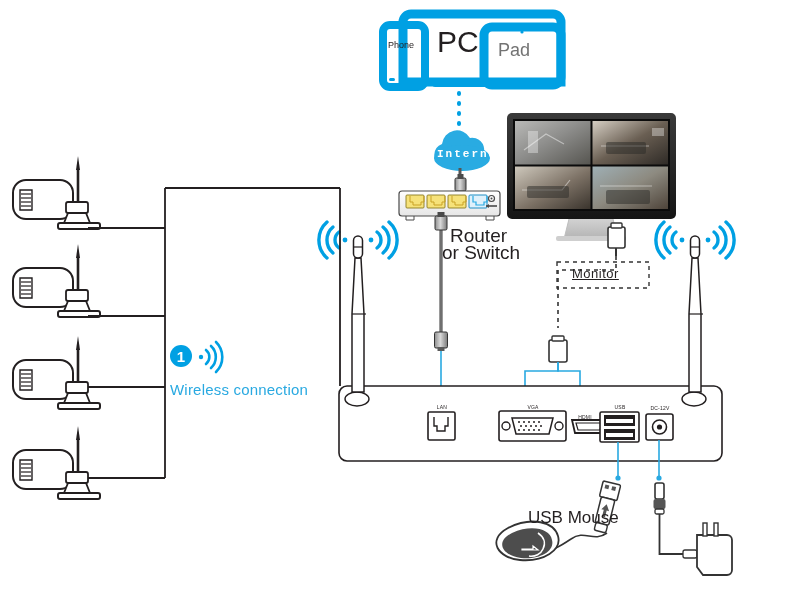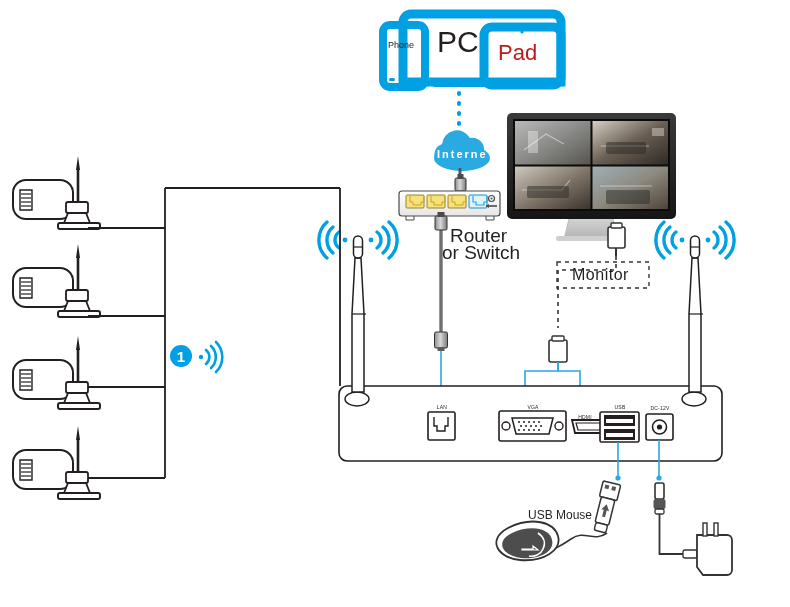--- a/index.html
+++ b/index.html
@@ -9,26 +9,26 @@
     font-family:"Liberation Sans",sans-serif;
     -webkit-font-smoothing:antialiased;
   }
   .stage{position:absolute;left:0;top:0;width:790px;height:607px;}
   .abs{position:absolute;}
   svg{display:block;overflow:visible;}
 
   
   .lbl{position:absolute;white-space:nowrap;color:#231f20;}
   .lbl-router{font-size:19px;line-height:23px;text-align:center;}
-  .lbl-monitor{font-size:16px;letter-spacing:.5px;}
-  .lbl-usb{font-size:12px;}
+  .lbl-monitor{font-size:13px;letter-spacing:.5px;text-decoration:underline;}
+  .lbl-usb{font-size:17px;}
   .lbl-adapter{font-size:17px;}
   .lbl-wireless{font-size:15px;color:#29a9e1;letter-spacing:.2px;}
   .lbl-pc{font-size:30px;color:#231f20;}
-  .lbl-pad{font-size:22px;color:#b91c1c;}
+  .lbl-pad{font-size:18px;color:#737373;}
   .lbl-phone{font-size:9px;color:#231f20;}
   .lbl-internet{font-size:11px;color:#ffffff;letter-spacing:2px;font-weight:bold;}
   .lbl-port{font-size:5px;color:#231f20;letter-spacing:.2px;text-align:center;}
 
   .badge1{
     position:absolute;width:22px;height:22px;border-radius:50%;
     background:#00a0e3;color:#fff;font-size:15px;font-weight:bold;
     display:flex;align-items:center;justify-content:center;line-height:1;
   }
 </style>
@@ -408,30 +408,31 @@
       <path d="M206,350 a9,9 0 0 1 0,14"></path>
       <path d="M211,346 a15,15 0 0 1 0,22"></path>
       <path d="M216,342 a21,21 0 0 1 0,30"></path>
     </g>
   </svg>
 
   <div class="lbl lbl-phone" style="left:388px;top:40px;">Phone</div>
   <div class="lbl lbl-pc" style="left:437px;top:25px;">PC</div>
   <div class="lbl lbl-pad" style="left:498px;top:40px;">Pad</div>
 
-  <div class="lbl lbl-internet" style="left:437px;top:148px;">Interne</div>
+  <div class="lbl lbl-internet" style="left:437px;top:148px;font-family:Liberation Mono, monospace;">Interne</div>
 
   <div class="lbl lbl-router" style="left:450px;top:224px;">Router</div>
   <div class="lbl lbl-router" style="left:442px;top:241px;">or Switch</div>
 
   <div class="lbl lbl-monitor" style="left:572px;top:266px;">Monitor</div>
 
   <div class="lbl lbl-usb" style="left:528px;top:508px;">USB Mouse</div>
 
   <div class="badge1" style="left:170px;top:345px;">1</div>
+  <div class="lbl lbl-wireless" style="left:170px;top:381px;">Wireless connection</div>
 
   <div class="lbl lbl-port" style="left:430px;top:404px;width:24px;">LAN</div>
   <div class="lbl lbl-port" style="left:521px;top:404px;width:24px;">VGA</div>
   <div class="lbl lbl-port" style="left:573px;top:414px;width:24px;">HDMI</div>
   <div class="lbl lbl-port" style="left:608px;top:404px;width:24px;">USB</div>
   <div class="lbl lbl-port" style="left:646px;top:405px;width:28px;">DC-12V</div>
 
 </div>
 
 </body></html>

